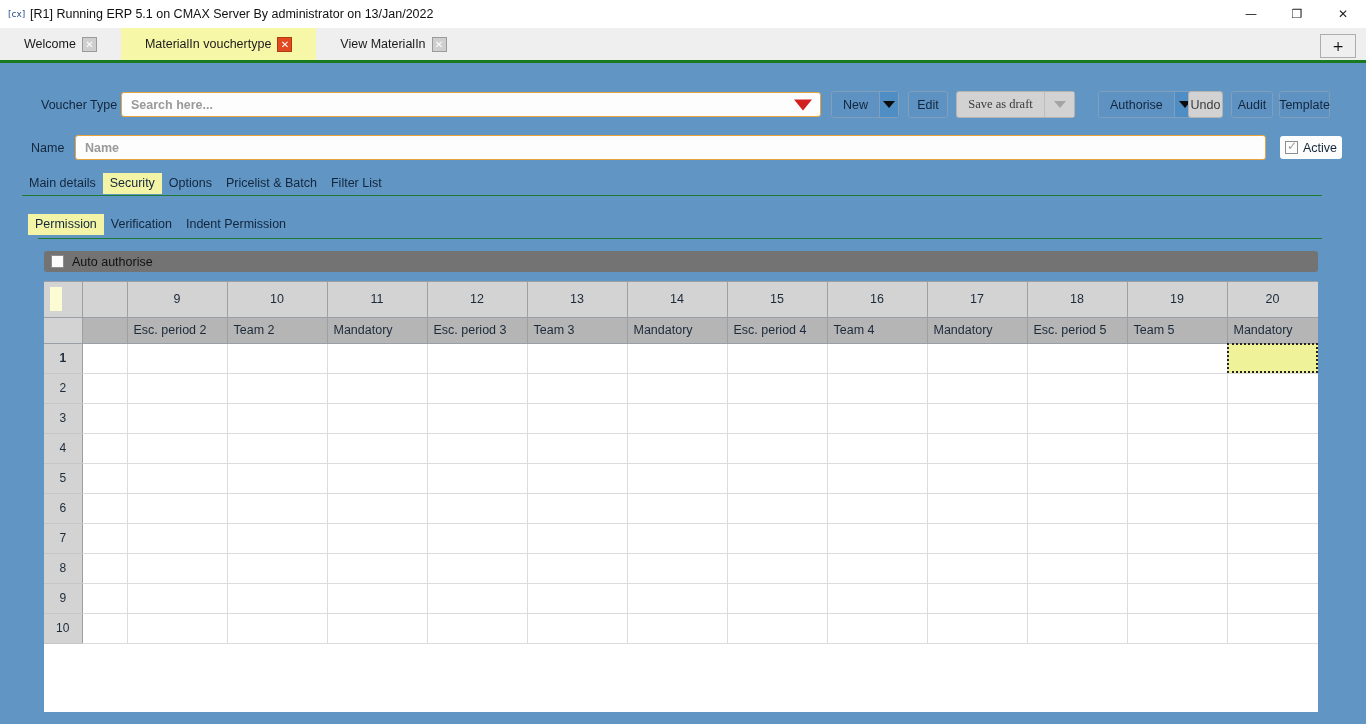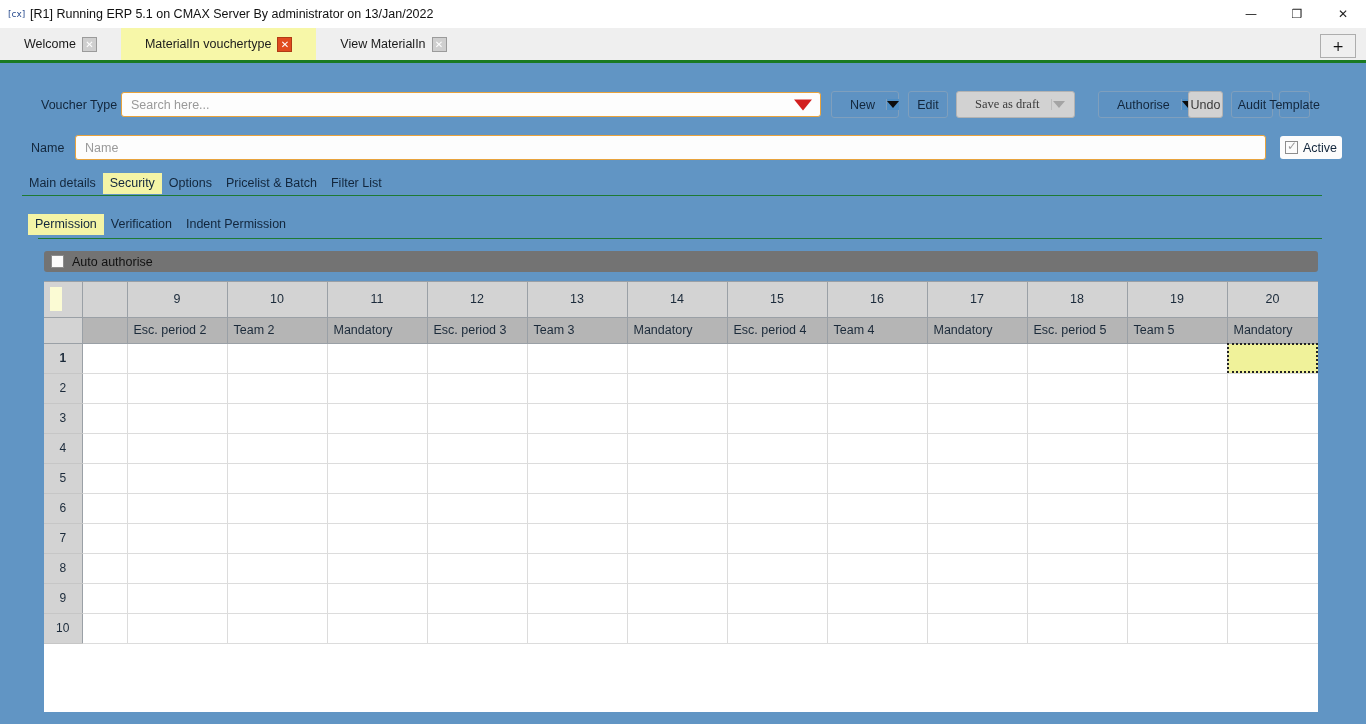--- a/index.html
+++ b/index.html
@@ -76,41 +76,41 @@
     position: absolute; font-size: 12.5px; color: #12263c; white-space: nowrap;
   }
   .lbl-voucher { left: 41px; top: 98px; }
   .lbl-name    { left: 31px; top: 141px; }
 
   .field {
     position: absolute; background: #fdfdfd;
     border: 1px solid #e8a33d; border-radius: 3px;
     height: 25px; display: flex; align-items: center;
   }
-  .field .ph { padding-left: 9px; font-size: 12.5px; color: #9a9a9a; }
+  .field .ph { padding-left: 9px; font-size: 12.5px; color: #9a9a9a; font-weight: bold; }
   .field-voucher { left: 121px; top: 92px; width: 700px; }
   .field-name    { left: 75px; top: 135px; width: 1191px; }
 
   .search-caret {
     position: absolute; right: 8px; top: 50%; transform: translateY(-50%);
     width: 0; height: 0;
     border-left: 9px solid transparent; border-right: 9px solid transparent;
     border-top: 11px solid #d21f1f;
   }
 
   
   .btn {
     position: absolute; height: 27px;
     border: 1px solid #7f9fbd; border-radius: 3px;
     background: #5e92c2;
     color: #12263c; font-size: 12.5px;
     display: flex; align-items: center; justify-content: center;
     white-space: nowrap; cursor: default;
   }
-  .btn.split { padding: 7px; justify-content: flex-start; }
+  .btn.split { padding: 0; justify-content: flex-start; }
   .btn .split-lbl { padding: 0 11px; flex: 1; text-align: center; }
   .btn .split-arrow {
     width: 30px; height: 100%; background: #4f8ec4;
     display: flex; align-items: center; justify-content: center;
     border-left: 1px solid #7f9fbd;
   }
   .btn.disabled { background: #d2d2d2; border-color: #b3b3b3; color: #3a3a3a; }
   .btn.disabled .split-arrow { background: #d2d2d2; border-left: 1px solid #bdbdbd; }
   .caret-dn {
     width: 0; height: 0;
@@ -118,21 +118,21 @@
     border-top: 7px solid #0c0c0c;
   }
   .caret-dn.dim { border-top-color: #a4a4a4; }
 
   .btn-new      { left: 831px; top: 91px; width: 68px; }
   .btn-edit     { left: 908px; top: 91px; width: 40px; }
   .btn-savedraft{ left: 956px; top: 91px; width: 119px; font-family: Liberation Serif, serif; }
   .btn-authorise{ left: 1082px; top: 91px; width: 99px; margin-left: 16px; }
   .btn-undo     { left: 1188px; top: 91px; width: 35px; }
   .btn-audit    { left: 1231px; top: 91px; width: 42px; }
-  .btn-template { left: 1279px; top: 91px; width: 31px; }
+  .btn-template { left: 1279px; top: 91px; width: 51px; }
 
   
   .active-box {
     position: absolute; left: 1280px; top: 136px; width: 62px; height: 23px;
     background: #fcfcfc; border-radius: 3px;
     display: flex; align-items: center; gap: 5px; padding-left: 5px;
   }
   .cb {
     width: 13px; height: 13px; border: 1px solid #8d8d8d; background: #fcfcfc;
     display: inline-block; position: relative;

